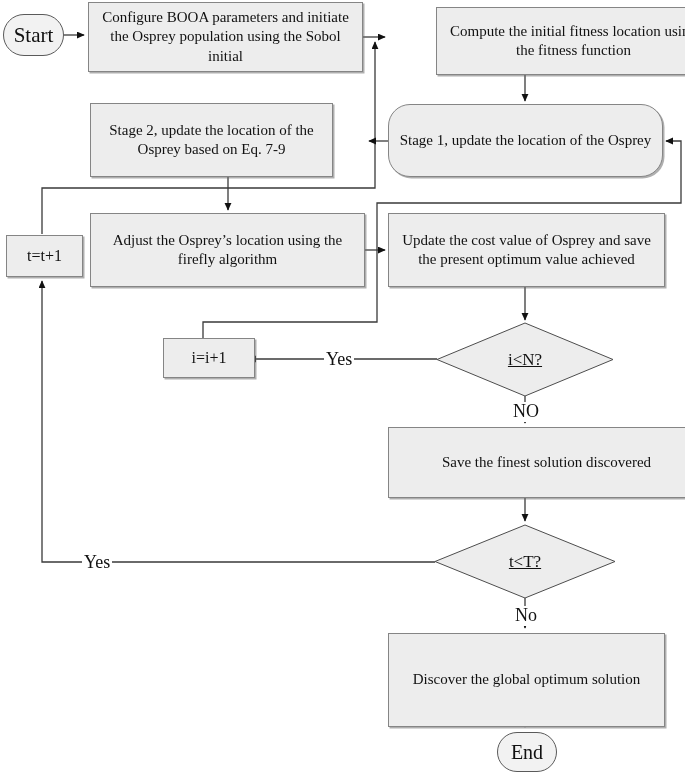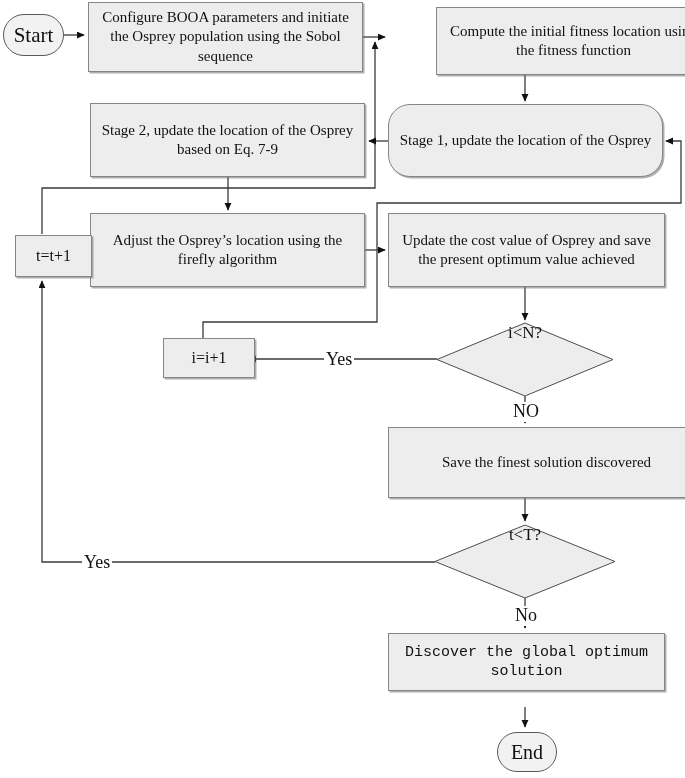--- a/index.html
+++ b/index.html
@@ -28,23 +28,24 @@
     background:#f2f2f2;
     border:1px solid #5a5a5a;
     border-radius:24px;
     display:flex;align-items:center;justify-content:center;
     font-size:21px;
     box-sizing:border-box;
   }
   .small{font-size:16px;}
   .dlabel{
     position:absolute;
-    display:flex;align-items:flex-start;justify-content:center;
+    display:flex;align-items:center;justify-content:center;
     font-size:17px;
     pointer-events:none;
+    text-decoration:underline;
   }
   .elabel{
     position:absolute;
     background:#fff;
     font-size:18px;
     padding:0 2px;
     line-height:1.1;
   }
 </style>
 </head>
@@ -79,64 +80,64 @@
       <polygon points="525,323 613,359.5 525,396 437,359.5"></polygon>
       <polygon points="525,525 615,561.5 525,598 435,561.5"></polygon>
     </g>
   </svg>
 
   <div class="oval" style="left:3px;top:14px;width:61px;height:42px;">
     <span>Start</span>
   </div>
 
   <div class="box" style="left:88px;top:2px;width:275px;height:70px;">
-    <span>Configure BOOA parameters and initiate the Osprey population using the Sobol sequence</span>
+    <span>Configure BOOA parameters and initiate the Osprey population using the Sobol initial</span>
   </div>
 
   <div class="box" style="left:388px;top:7px;width:275px;height:68px;margin-left:48px;">
     <span>Compute the initial fitness location using the fitness function</span>
   </div>
 
-  <div class="box" style="left:90px;top:103px;width:275px;height:74px;">
+  <div class="box" style="left:90px;top:103px;width:243px;height:74px;">
     <span>Stage 2, update the location of the Osprey based on Eq. 7-9</span>
   </div>
 
   <div class="box" style="left:388px;top:104px;width:275px;height:73px;border-radius:22px;">
     <span>Stage 1, update the location of the Osprey</span>
   </div>
 
   <div class="box" style="left:90px;top:213px;width:275px;height:74px;">
     <span>Adjust the Osprey’s location using the firefly algorithm</span>
   </div>
 
   <div class="box" style="left:388px;top:213px;width:277px;height:74px;">
     <span>Update the cost value of Osprey and save the present optimum value achieved</span>
   </div>
 
-  <div class="box small" style="left:15px;top:235px;width:77px;height:42px;">
+  <div class="box small" style="left:6px;top:235px;width:77px;height:42px;">
     <span>t=t+1</span>
   </div>
 
   <div class="box small" style="left:163px;top:338px;width:92px;height:40px;font-family:Liberation Serif, serif;">
     <span>i=i+1</span>
   </div>
 
   <div class="dlabel" style="left:437px;top:323px;width:176px;height:73px;">
     <span>i&lt;N?</span>
   </div>
 
   <div class="box" style="left:388px;top:427px;width:317px;height:71px;">
     <span>Save the finest solution discovered</span>
   </div>
 
   <div class="dlabel" style="left:435px;top:525px;width:180px;height:73px;">
     <span>t&lt;T?</span>
   </div>
 
-  <div class="box" style="left:388px;top:633px;width:277px;height:58px;font-family:Liberation Mono, monospace;">
+  <div class="box" style="left:388px;top:633px;width:277px;height:94px;">
     <span>Discover the global optimum solution</span>
   </div>
 
   <div class="oval" style="left:497px;top:732px;width:60px;height:40px;font-size:20px;">
     <span>End</span>
   </div>
 
   <div class="elabel" style="left:324px;top:350px;">Yes</div>
 
   <div class="elabel" style="left:511px;top:402px;">NO</div>

